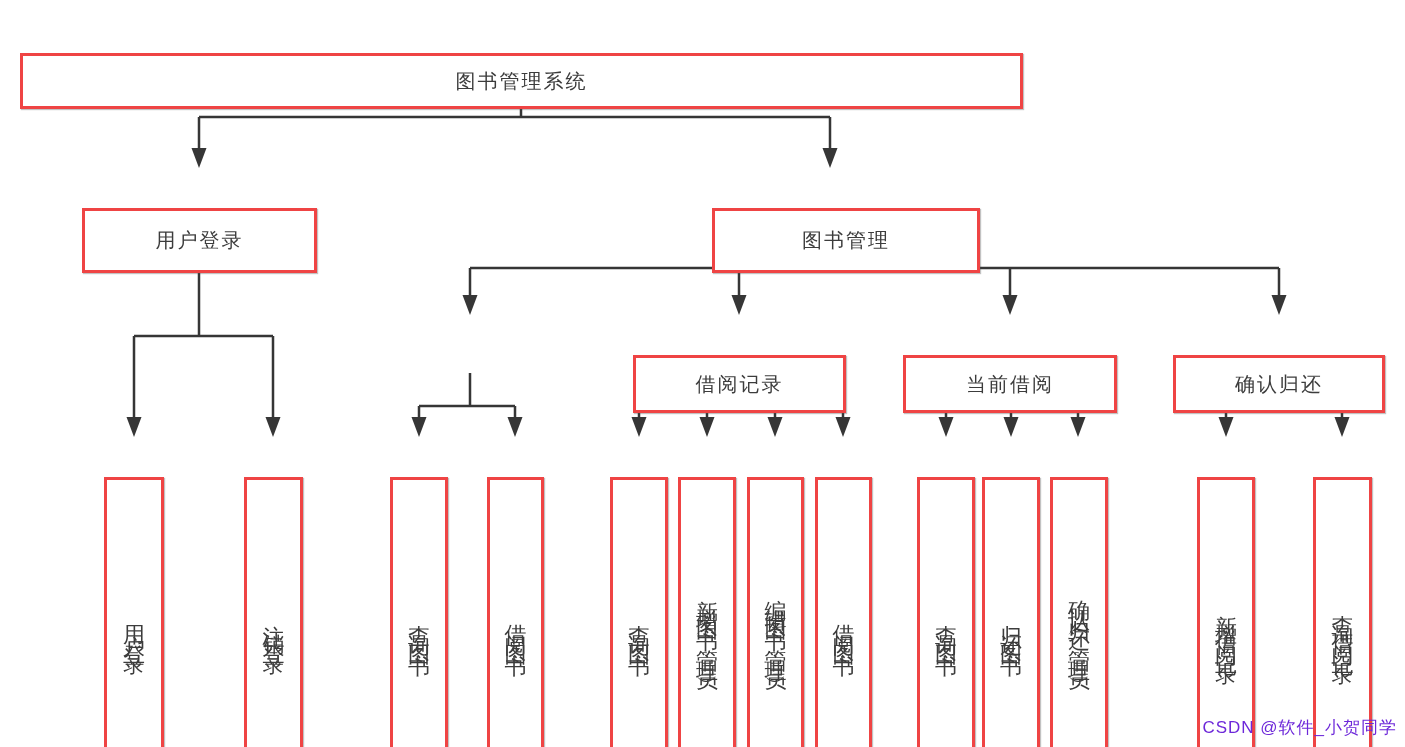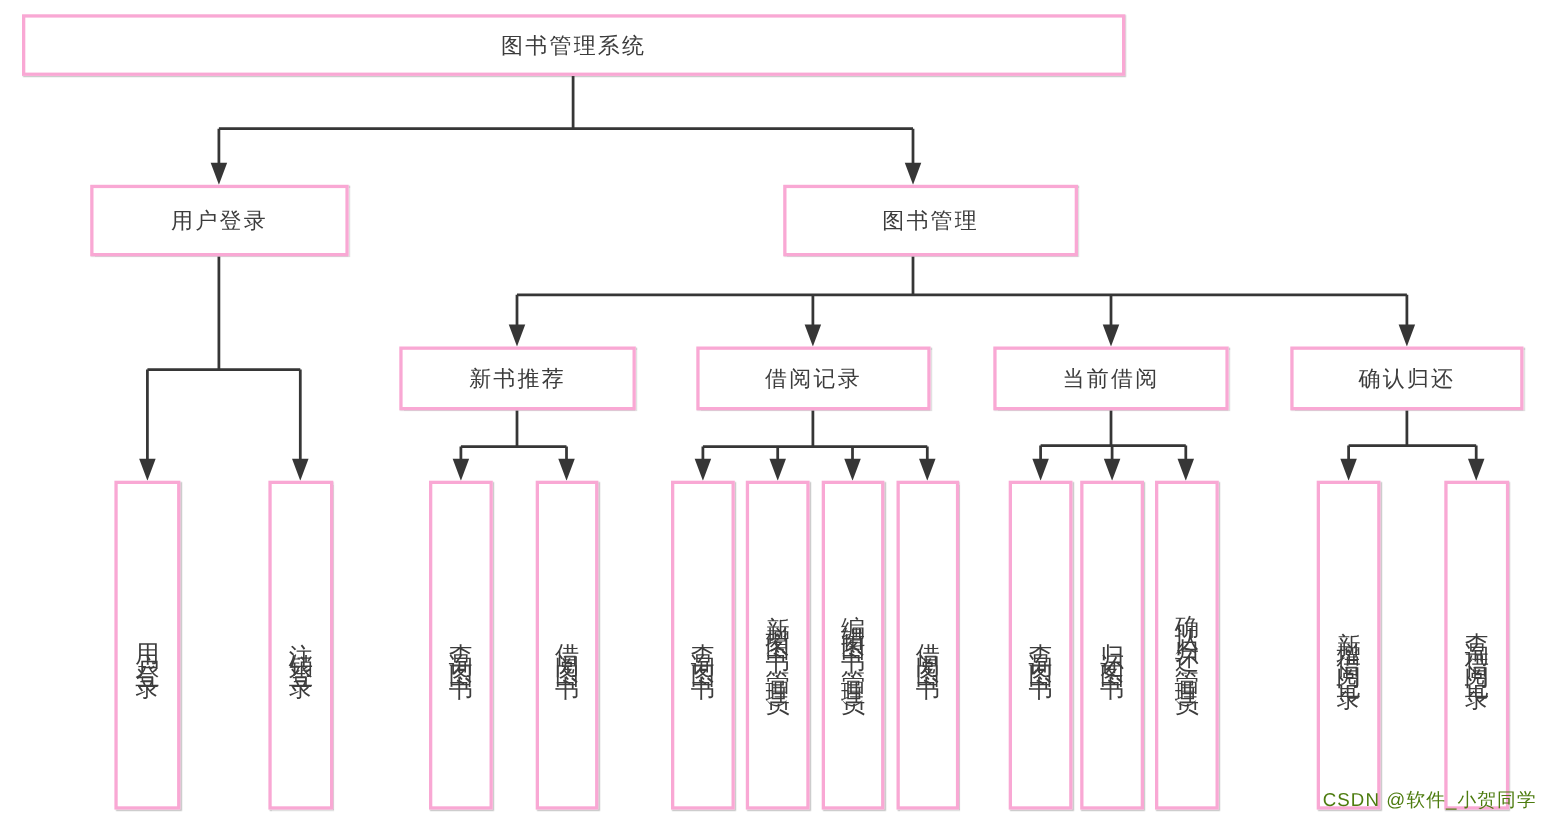--- a/index.html
+++ b/index.html
@@ -7,40 +7,41 @@
     position:relative;
     width:1405px; height:747px;
     background:#ffffff;
     font-family:"Liberation Sans","DejaVu Sans",sans-serif;
     overflow:hidden;
   }
   svg.wires { position:absolute; left:0; top:0; width:1405px; height:747px; }
   .node {
     position:absolute;
     background:#ffffff;
-    border:3px solid #f9a8d4;
+    border:3px solid #ef4444;
     box-sizing:border-box;
     display:flex; align-items:center; justify-content:center;
     color:#3c3c3c;
     box-shadow:1px 1px 1px rgba(80,80,80,0.35);
+    margin-top:40px;
   }
   .node .h-label { font-size:20px; letter-spacing:2px; white-space:nowrap; }
   .node .v-label {
     writing-mode:vertical-rl;
     text-orientation:mixed;
     font-size:22px;
     letter-spacing:10px;
     line-height:1;
     white-space:nowrap;
   }
   .watermark {
     position:absolute;
     right:8px; top:716px;
     font-size:17px;
-    color:#4d7c0f;
+    color:#6d28d9;
     letter-spacing:1px;
     white-space:nowrap;
   }
 </style>
 </head>
 <body>
 
 <div class="canvas">
 
   <svg class="wires" viewBox="0 0 1405 747">
@@ -87,23 +88,20 @@
     <span class="h-label">图书管理系统</span>
   </div>
 
   <div class="node" style="left:82px;top:168px;width:235px;height:65px">
     <span class="h-label">用户登录</span>
   </div>
   <div class="node" style="left:712px;top:168px;width:268px;height:65px">
     <span class="h-label">图书管理</span>
   </div>
 
-  <div class="node" style="left:363px;top:315px;width:215px;height:58px">
-    <span class="h-label">新书推荐</span>
-  </div>
   <div class="node" style="left:633px;top:315px;width:213px;height:58px">
     <span class="h-label">借阅记录</span>
   </div>
   <div class="node" style="left:903px;top:315px;width:214px;height:58px">
     <span class="h-label">当前借阅</span>
   </div>
   <div class="node" style="left:1173px;top:315px;width:212px;height:58px">
     <span class="h-label">确认归还</span>
   </div>
 

